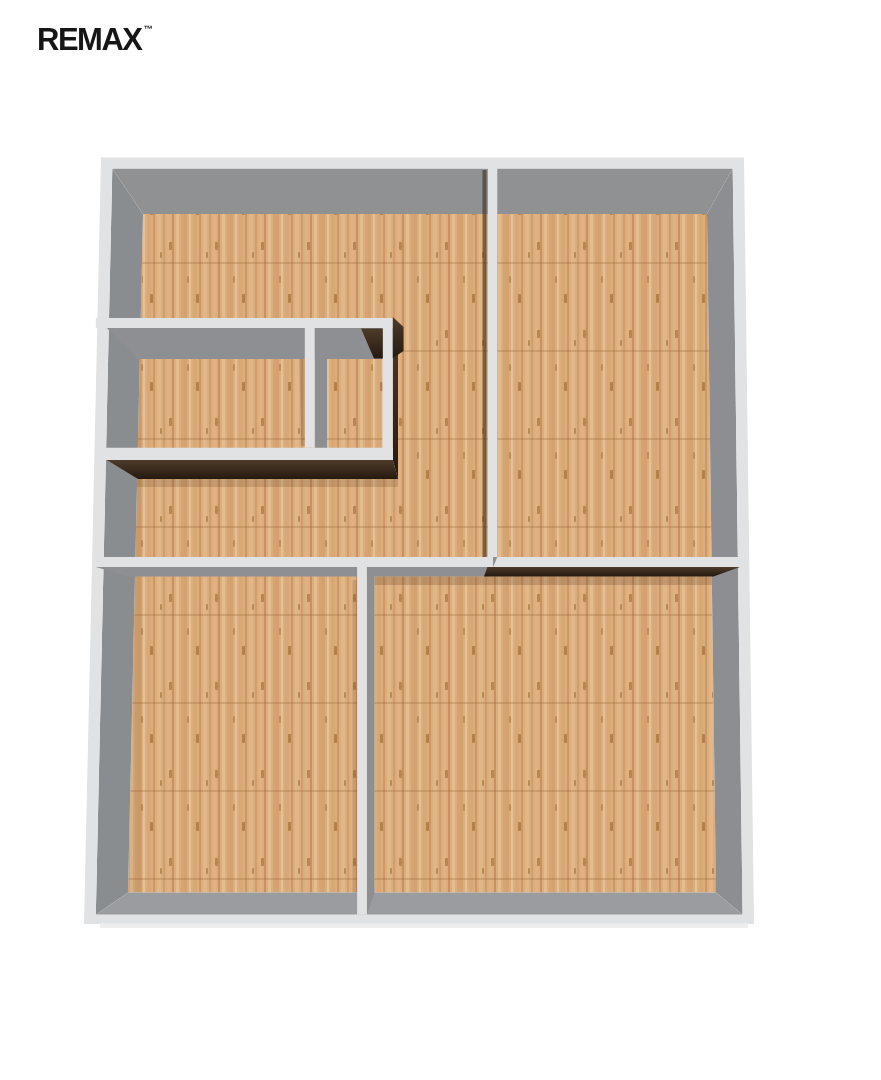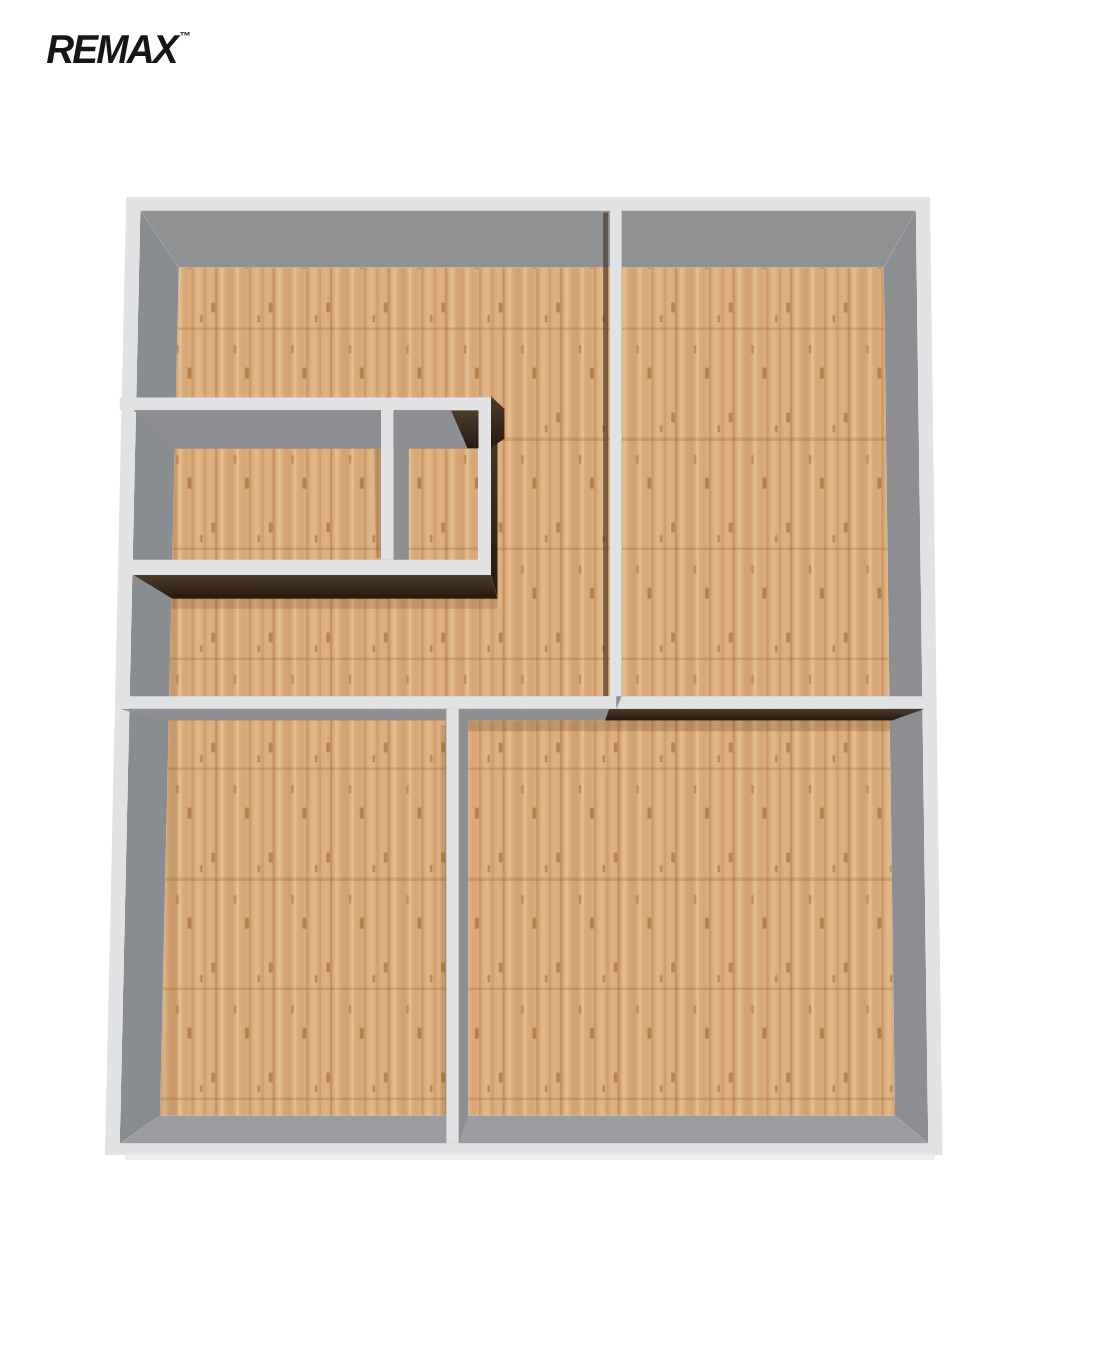--- a/index.html
+++ b/index.html
@@ -3,21 +3,21 @@
 <meta charset="utf-8">
 <style>
   html,body{margin:0;padding:0;}
   body{
     width:881px;height:1080px;
     background:#ffffff;
     font-family:"Liberation Sans", sans-serif;
     overflow:hidden;
     position:relative;
   }
-  .stage{position:absolute;inset:0;font-style:italic;}
+  .stage{position:absolute;inset:0;}
   .logo{
     position:absolute;left:37px;top:24px;
     color:#161616;
     font-weight:900;
     font-size:31px;
     letter-spacing:-1.5px;
     line-height:1;
     transform:scaleY(1.04);
     white-space:nowrap;
     filter:blur(.2px);

